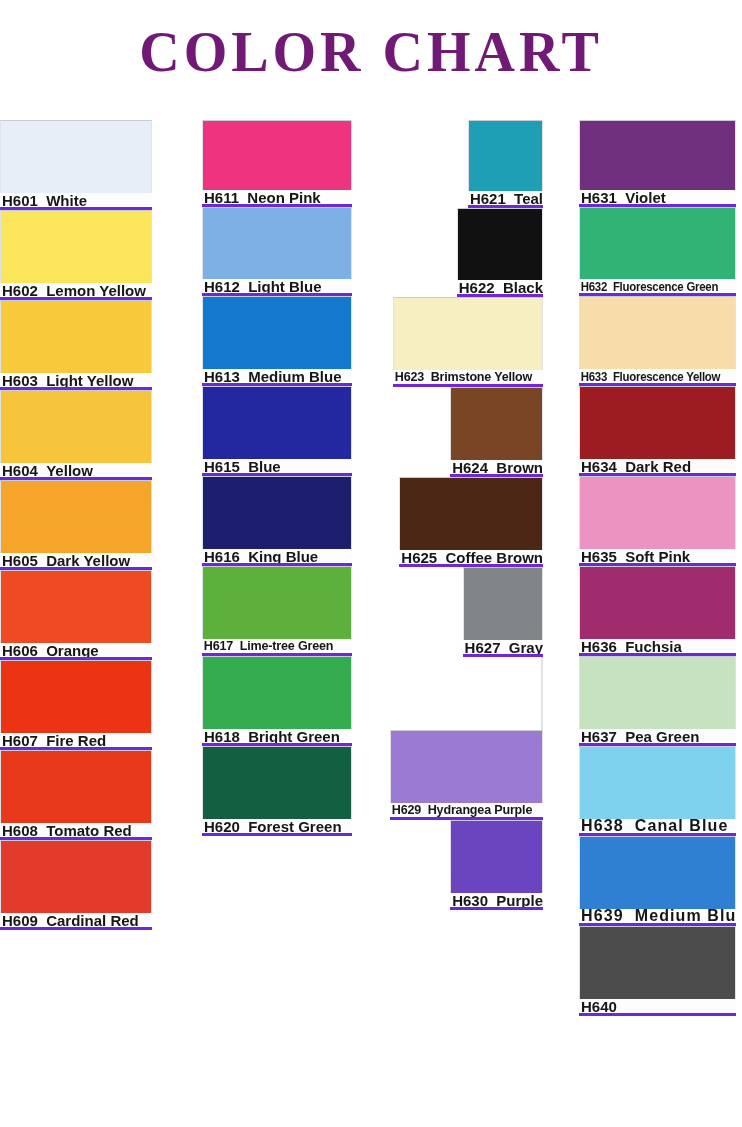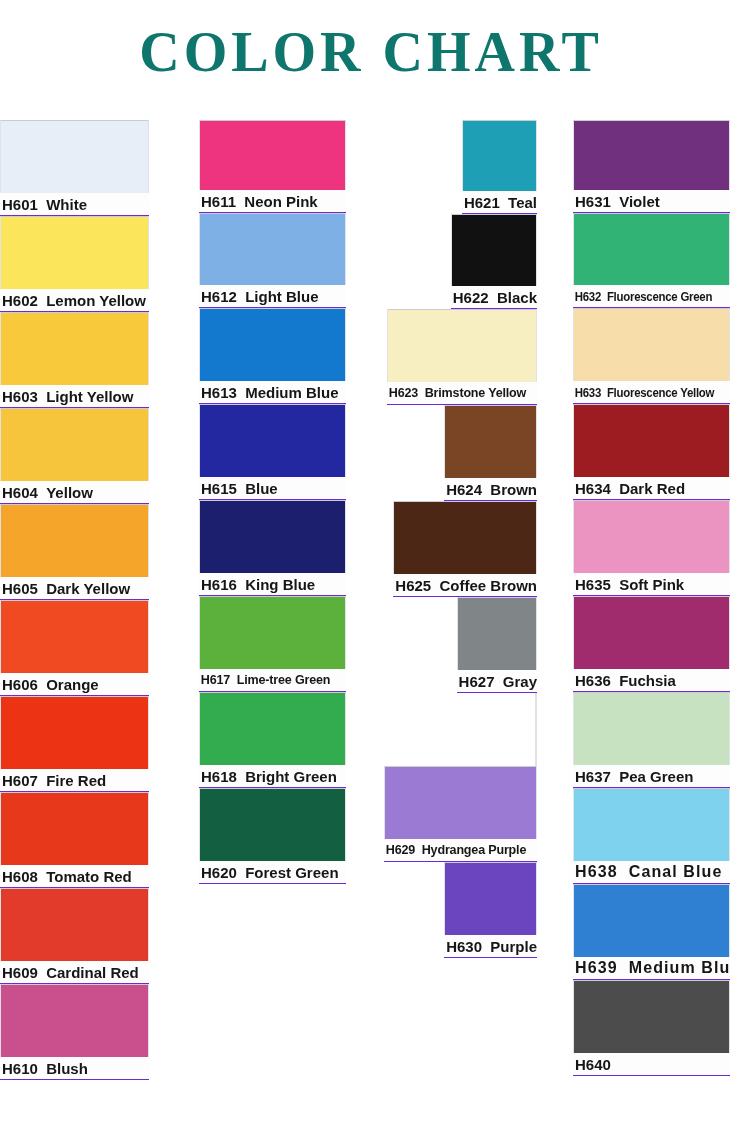--- a/index.html
+++ b/index.html
@@ -13,21 +13,21 @@
     font-family: "Liberation Sans", sans-serif;
     overflow: hidden;
     position: relative;
   }
   #page-title {
     text-align: center;
     font-family: "Liberation Serif", serif;
     font-weight: bold;
     font-size: 56px;
     letter-spacing: 4px;
-    color: #0f766e;
+    color: #701a75;
     line-height: 1;
     padding-top: 24px;
     padding-bottom: 0;
     margin: 0;
     white-space: nowrap;
   }
   #chart-grid {
     position: absolute;
     top: 120px;
     left: 0;
@@ -37,40 +37,40 @@
     flex-direction: row;
     align-items: flex-start;
   }
   .chart-column {
     display: flex;
     flex-direction: column;
   }
   .col-0 { width: 158px; margin-left: 0px;  margin-right: 38px; }
   .col-1 { width: 156px; margin-left: 12px;  margin-right: 38px; }
   .col-2 { width: 159px; margin-left: 0px;  margin-right: 36px; align-items: flex-end; }
-  .col-3 { width: 157px; margin-left: 0px;  margin-right: 12px; justify-content: center; }
+  .col-3 { width: 157px; margin-left: 0px;  margin-right: 6px; justify-content: center; }
 
   .swatch-cell {
     position: relative;
     display: flex;
     flex-direction: column;
     box-sizing: border-box;
   }
   .swatch-chip {
     width: 100%;
     box-sizing: border-box;
     border-top: 1px solid #c9ccd1;
     border-left: 1px solid #dfe2e6;
     border-right: 1px solid #dfe2e6;
   }
   .swatch-label {
-    height: 23px;
+    height: 17px;
     background: #fdfdfd;
     box-sizing: border-box;
-    border-bottom: 1px solid #6d28d9;
+    border-bottom: 3px solid #6d28d9;
     display: flex;
     align-items: center;
     overflow: hidden;
     white-space: nowrap;
   }
   .label-text {
     font-family: "Liberation Sans", sans-serif;
     font-size: 15px;
     font-weight: bold;
     color: #161616;
@@ -150,26 +150,20 @@
         <div class="swatch-label">
           <span class="label-text">H608&nbsp;&nbsp;Tomato Red</span>
         </div>
       </div>
       <div class="swatch-cell">
         <div class="swatch-chip" style="background: rgb(226, 58, 43); height: 73px;"></div>
         <div class="swatch-label">
           <span class="label-text">H609&nbsp;&nbsp;Cardinal Red</span>
         </div>
       </div>
-      <div class="swatch-cell">
-        <div class="swatch-chip" style="background: rgb(201, 80, 141); height: 73px;"></div>
-        <div class="swatch-label">
-          <span class="label-text">H610&nbsp;&nbsp;Blush</span>
-        </div>
-      </div>
     </div>
     <div class="chart-column col-1">
       <div class="swatch-cell">
         <div class="swatch-chip" style="background: rgb(239, 52, 127); height: 70px;"></div>
         <div class="swatch-label">
           <span class="label-text">H611&nbsp;&nbsp;Neon Pink</span>
         </div>
       </div>
       <div class="swatch-cell">
         <div class="swatch-chip" style="background: rgb(127, 176, 229); height: 72px;"></div>

